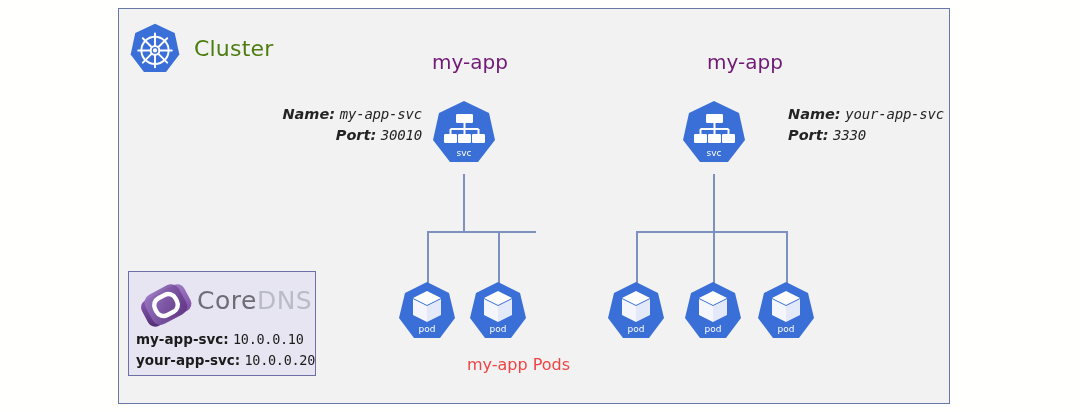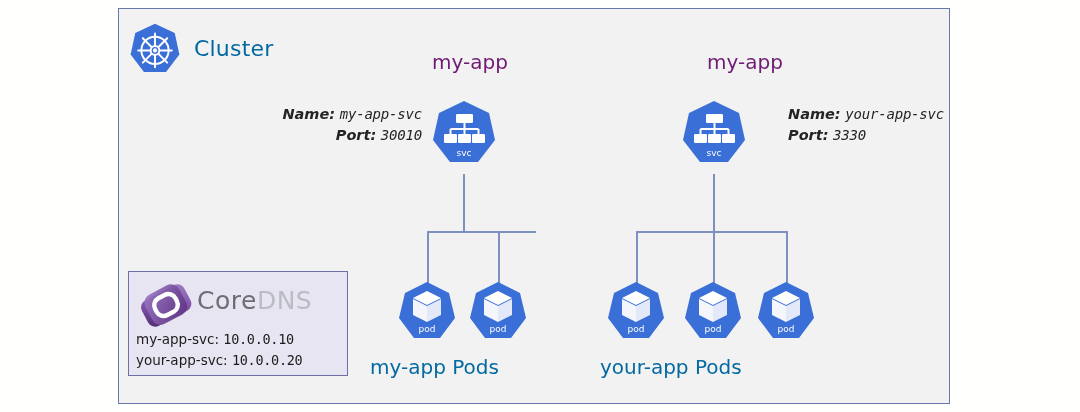--- a/index.html
+++ b/index.html
@@ -39,21 +39,21 @@
   #cluster-badge .k8s-logo {
     position: absolute;
     left: 0; top: 0;
     width: 58px; height: 58px;
   }
   #cluster-badge .cluster-label {
     position: absolute;
     left: 68px;
     top: 14px;
     font-size: 22px;
-    color: #0369a1;
+    color: #4d7c0f;
     letter-spacing: .2px;
     white-space: nowrap;
   }
 
   
   .group-title {
     position: absolute;
     font-size: 20px;
     color: #701a75;
     white-space: nowrap;
@@ -103,34 +103,34 @@
   
   .pod-node {
     position: absolute;
     width: 60px;
     height: 68px;
   }
 
   
   .pods-caption {
     position: absolute;
-    font-size: 20px;
-    color: #0369a1;
-    white-space: nowrap;
-    text-align: left;
+    font-size: 16px;
+    color: #ef4444;
+    white-space: nowrap;
+    text-align: right;
   }
   #caption-left  { left: 370px; top: 355px; width: 200px; }
   #caption-right { left: 600px; top: 355px; width: 260px; }
 
   
   #coredns-panel {
     position: absolute;
     left: 128px;
     top: 271px;
-    width: 220px;
+    width: 188px;
     height: 105px;
     background: #e8e5f2;
     border: 1.5px solid #6f6fa8;
     box-sizing: border-box;
   }
   #coredns-head {
     position: absolute;
     left: 0; top: 2px;
     width: 208px;
     height: 58px;
@@ -156,21 +156,21 @@
     position: absolute;
     left: 7px;
     top: 57px;
     width: 200px;
     font-size: 13.5px;
     line-height: 21px;
     color: #1c1c1c;
     white-space: nowrap;
   }
   .dns-records .host {
-    font-weight: normal;
+    font-weight: bold;
     margin-top: 18px;
   }
   .dns-records .ip {
     font-family: "DejaVu Sans Mono", "Liberation Mono", monospace;
     font-size: 13.5px;
     letter-spacing: -0.3px;
   }
 </style>
 </head>
 <body>
@@ -311,21 +311,20 @@
     <polygon points="30,1 52,12 58,37 43,57 17,57 2,37 8,12" fill="#3a6fd8"></polygon>
     <g>
       <polygon points="30,10 44,17 30,24 16,17" fill="#ffffff"></polygon>
       <polygon points="16,18 30,25 30,41 16,34" fill="#f4f6fc"></polygon>
       <polygon points="44,18 30,25 30,41 44,34" fill="#e3e9f8"></polygon>
     </g>
     <text x="30" y="51" font-size="9" fill="#ffffff" text-anchor="middle" font-family="DejaVu Sans, Liberation Sans, sans-serif">pod</text>
   </svg>
 
   <div class="pods-caption" id="caption-left">my-app Pods</div>
-  <div class="pods-caption" id="caption-right">your-app Pods</div>
 
   <div id="coredns-panel">
     <div id="coredns-head">
       <svg id="coredns-logo" viewBox="0 0 62 54">
         <defs>
           <linearGradient id="cdGrad" x1="0" y1="1" x2="1" y2="0">
             <stop offset="0%" stop-color="#4b2a6e"></stop>
             <stop offset="45%" stop-color="#7f4fa6"></stop>
             <stop offset="100%" stop-color="#a07fc7"></stop>
           </linearGradient>

